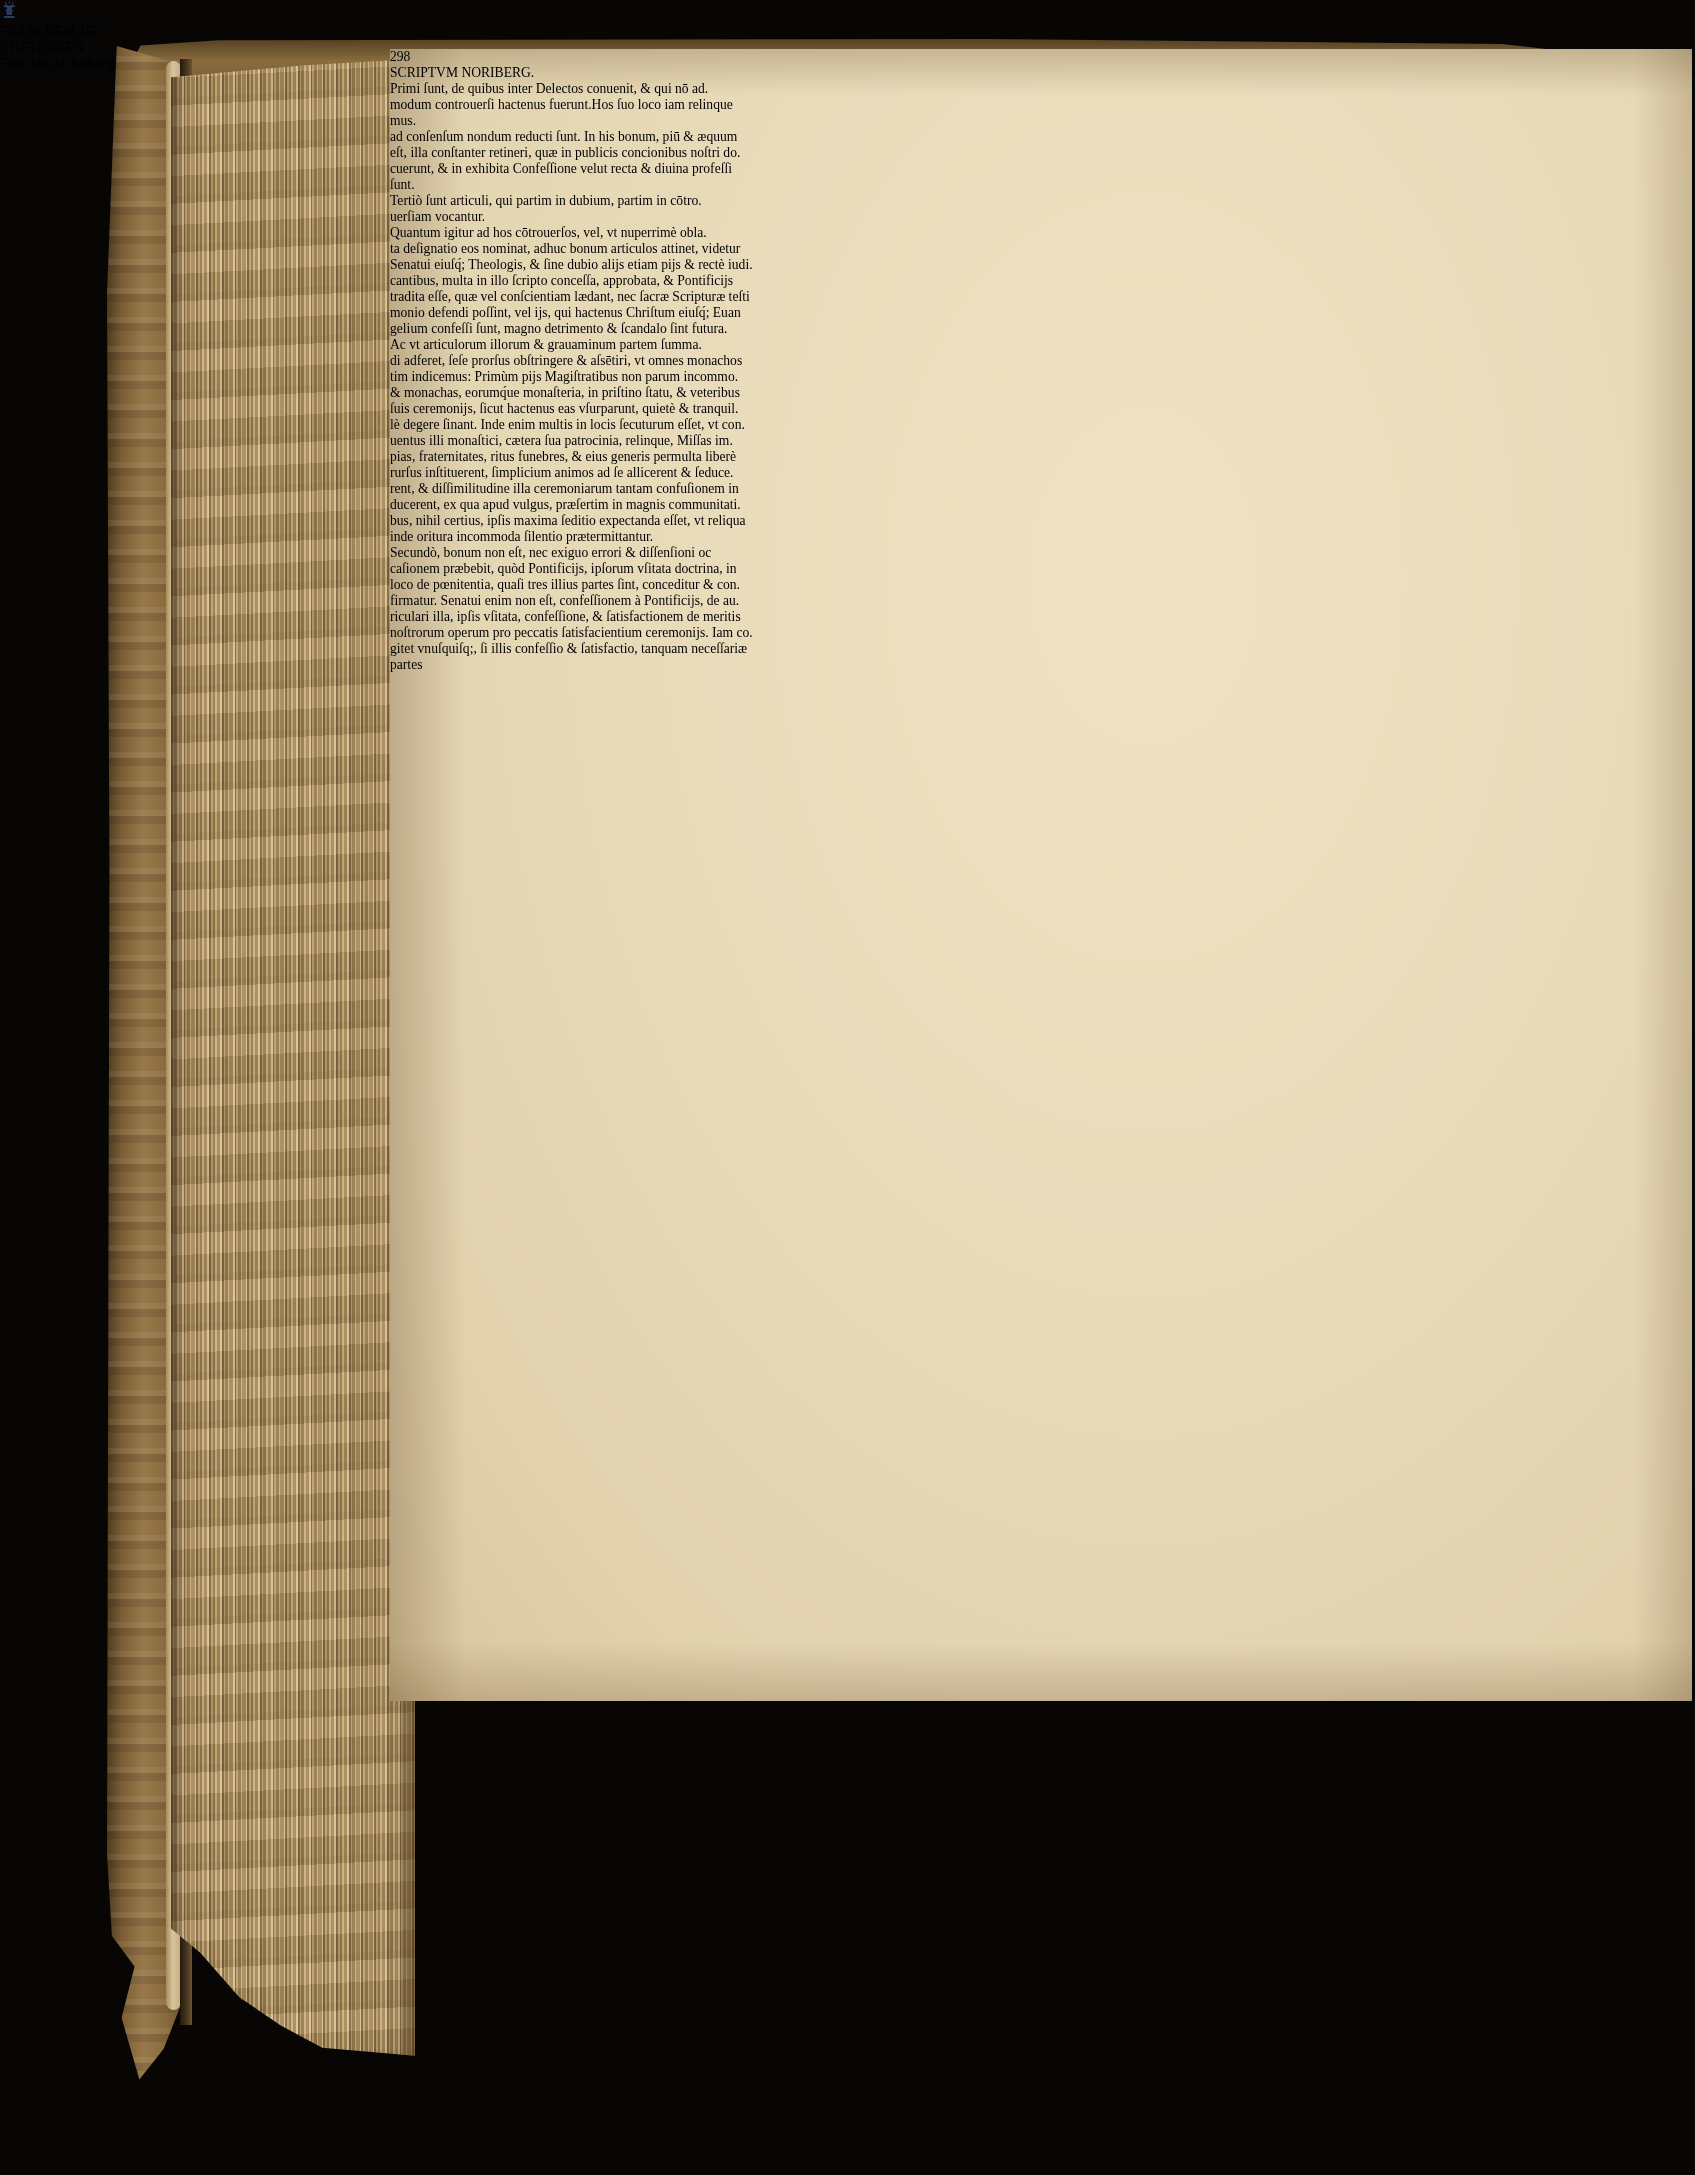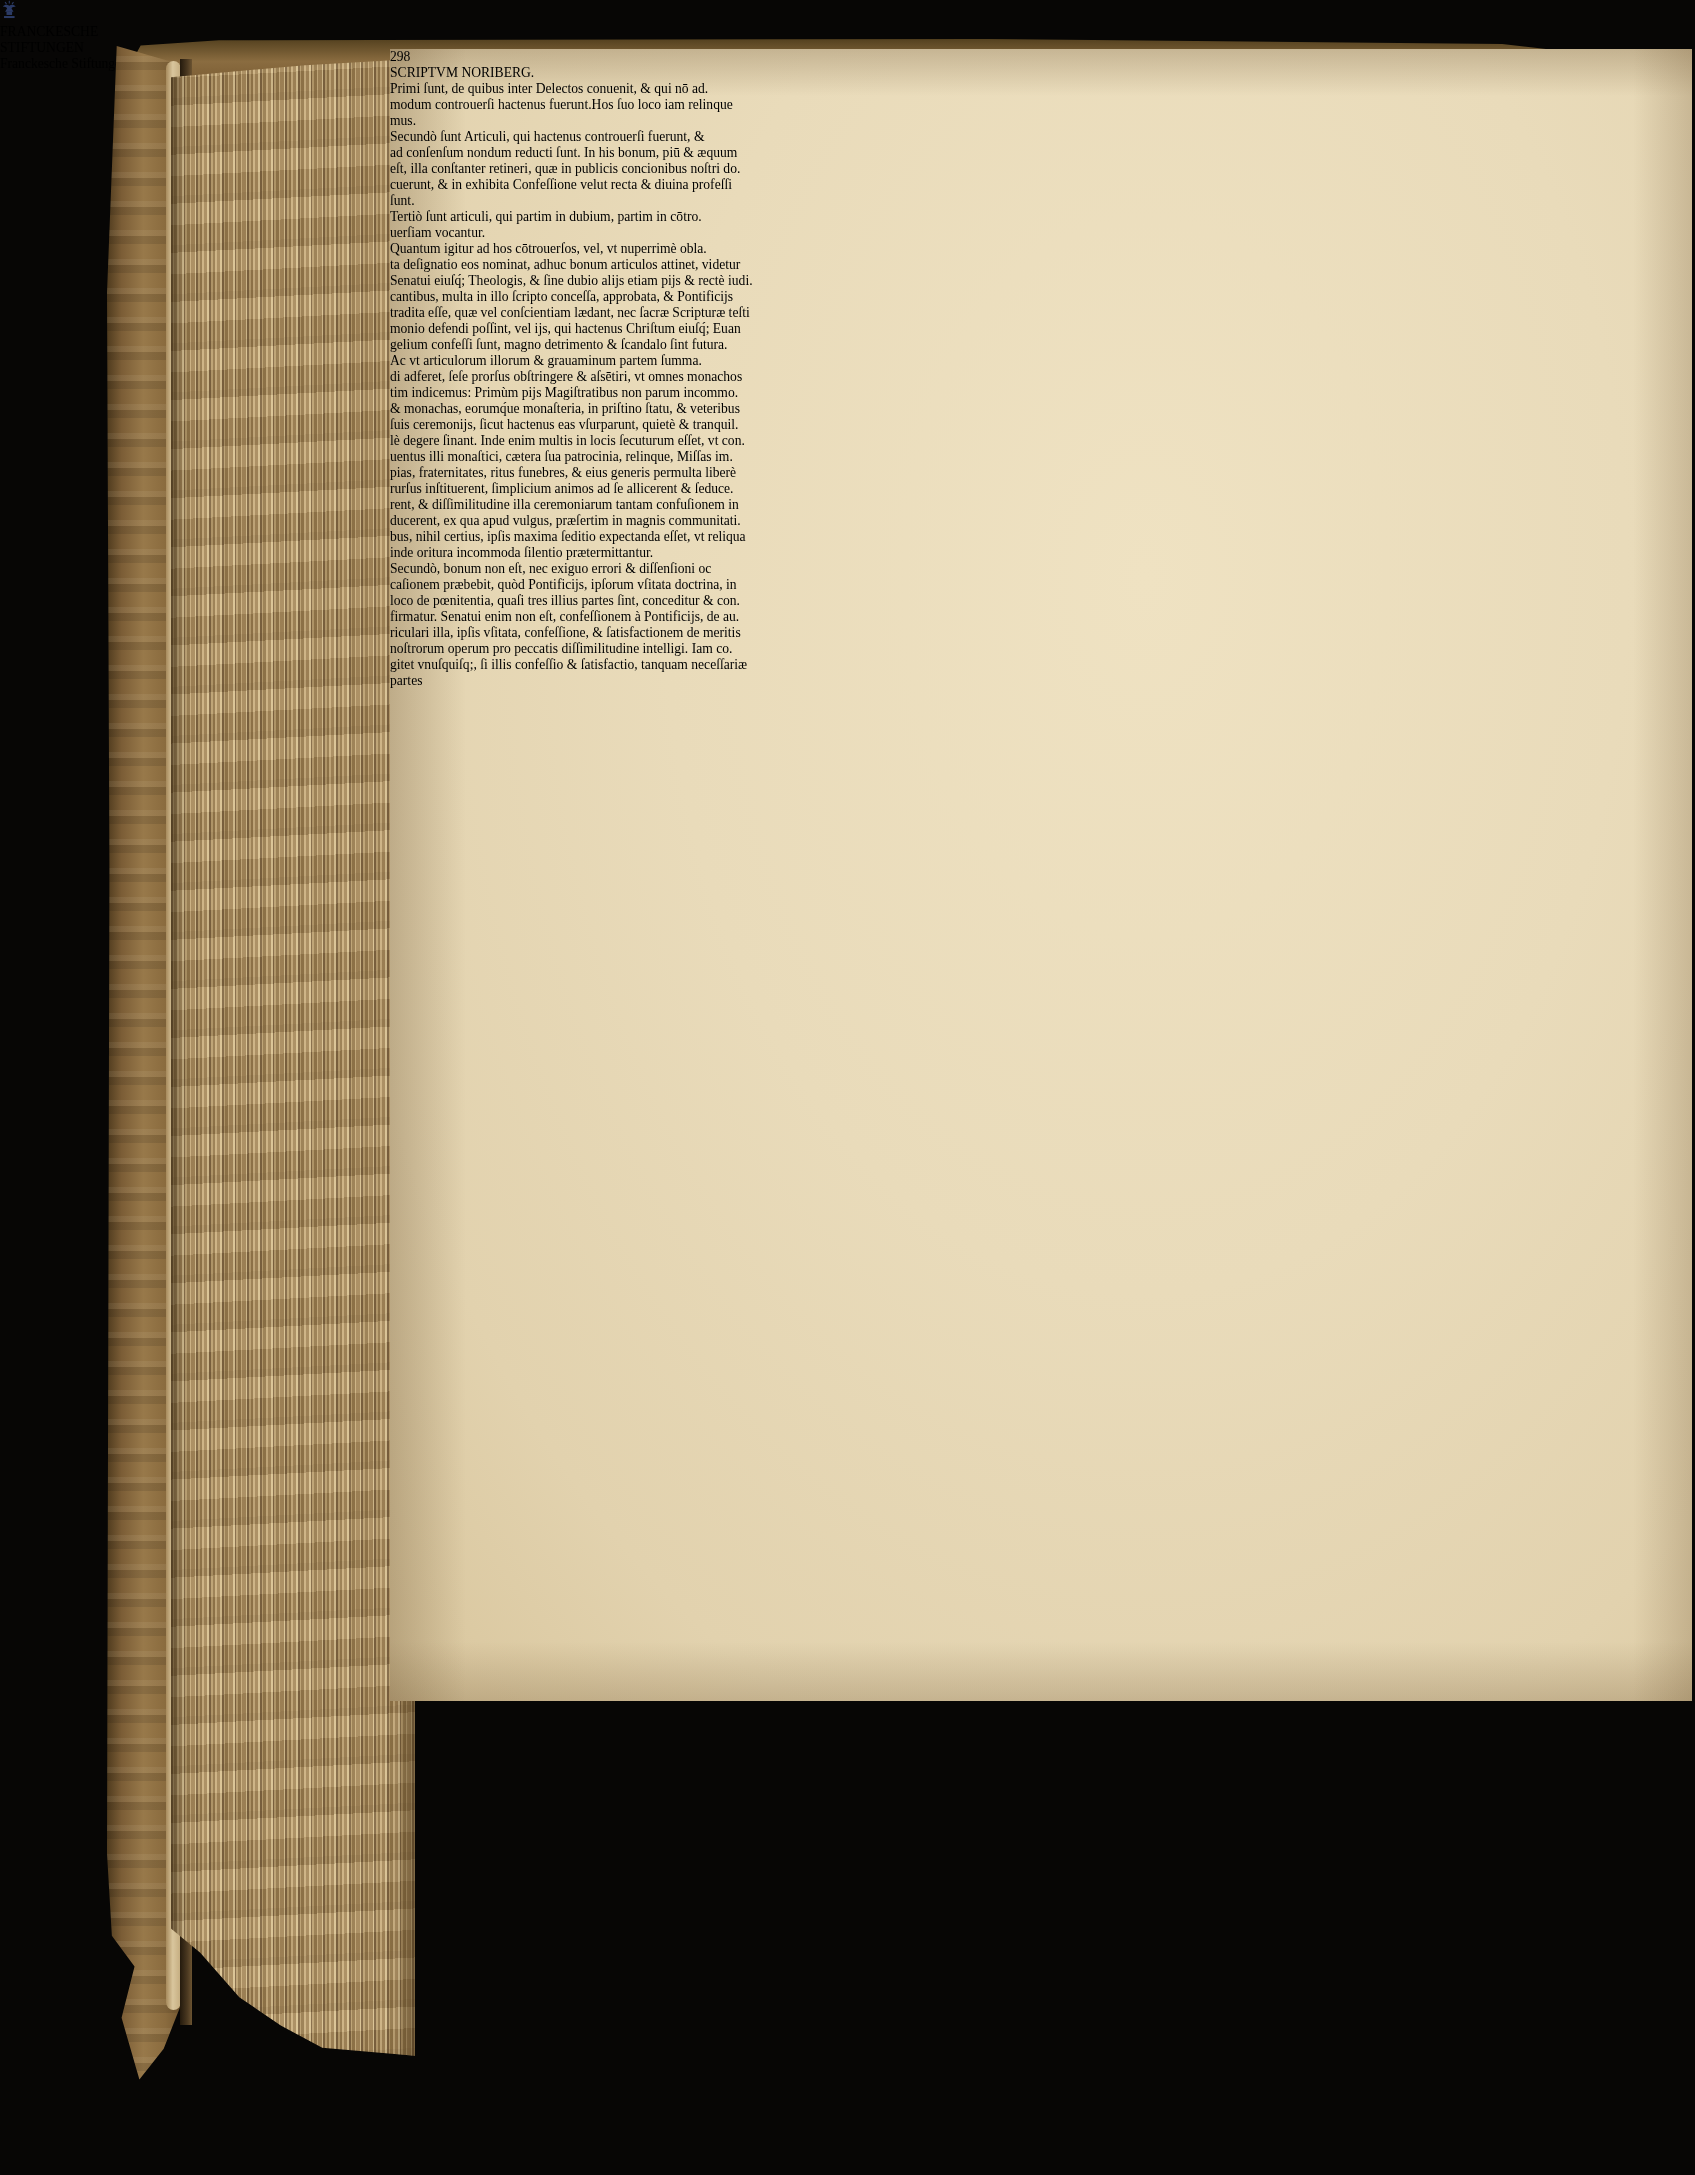--- a/index.html
+++ b/index.html
@@ -89,21 +89,20 @@
     <div class="header-row print">
       <span class="pagenum">298</span>
       <div class="title">SCRIPTVM NORIBERG.</div>
     </div>
 
     <div class="bodytext print">
 
     <div class="line j ind">Primi ſunt, de quibus inter Delectos conuenit, &amp; qui nō ad.</div>
         <div class="line j">modum controuerſi hactenus fuerunt.Hos ſuo loco iam relinque</div>
         <div class="line l">mus.</div>
-        <div class="line j ind">Secundò ſunt Articuli, qui hactenus controuerſi fuerunt, &amp;</div>
         <div class="line j">ad conſenſum nondum reducti ſunt. In his bonum, piū &amp; æquum</div>
         <div class="line j">eſt, illa conſtanter retineri, quæ in publicis concionibus noſtri do.</div>
         <div class="line j">cuerunt, &amp; in exhibita Confeſſione velut recta &amp; diuina profeſſi</div>
         <div class="line l">ſunt.</div>
         <div class="line j ind">Tertiò ſunt articuli, qui partim in dubium, partim in cōtro.</div>
         <div class="line l">uerſiam vocantur.</div>
         <div class="line j ind gap">Quantum igitur ad hos cōtrouerſos, vel, vt nuperrimè obla.</div>
         <div class="line j">ta deſignatio eos nominat, adhuc bonum articulos attinet, videtur</div>
         <div class="line j">Senatui eiuſq́; Theologis, &amp; ſine dubio alijs etiam pijs &amp; rectè iudi.</div>
         <div class="line j">cantibus, multa in illo ſcripto conceſſa, approbata, &amp; Pontificijs</div>
@@ -121,21 +120,21 @@
         <div class="line j">rurſus inſtituerent, ſimplicium animos ad ſe allicerent &amp; ſeduce.</div>
         <div class="line j">rent, &amp; diſſimilitudine illa ceremoniarum tantam confuſionem in</div>
         <div class="line j">ducerent, ex qua apud vulgus, præſertim in magnis communitati.</div>
         <div class="line j">bus, nihil certius, ipſis maxima ſeditio expectanda eſſet, vt reliqua</div>
         <div class="line l">inde oritura incommoda ſilentio prætermittantur.</div>
         <div class="line j ind">Secundò, bonum non eſt, nec exiguo errori &amp; diſſenſioni oc</div>
         <div class="line j">caſionem præbebit, quòd Pontificijs, ipſorum vſitata doctrina, in</div>
         <div class="line j">loco de pœnitentia, quaſi tres illius partes ſint, conceditur &amp; con.</div>
         <div class="line j">firmatur. Senatui enim non eſt, confeſſionem à Pontificijs, de au.</div>
         <div class="line j">riculari illa, ipſis vſitata, confeſſione, &amp; ſatisfactionem de meritis</div>
-        <div class="line j">noſtrorum operum pro peccatis diſſimilitudine intelligi. Iam co.</div>
+        <div class="line j">noſtrorum operum pro peccatis ſatisfacientium ceremonijs. Iam co.</div>
         <div class="line j">gitet vnuſquiſq;, ſi illis confeſſio &amp; ſatisfactio, tanquam neceſſariæ</div>
       </div>
 
     <div class="catchword print">partes</div>
   </div>
 
   <div class="right-sliver"></div>
   <div class="corner-tr"></div>
 
   <div class="footer">

